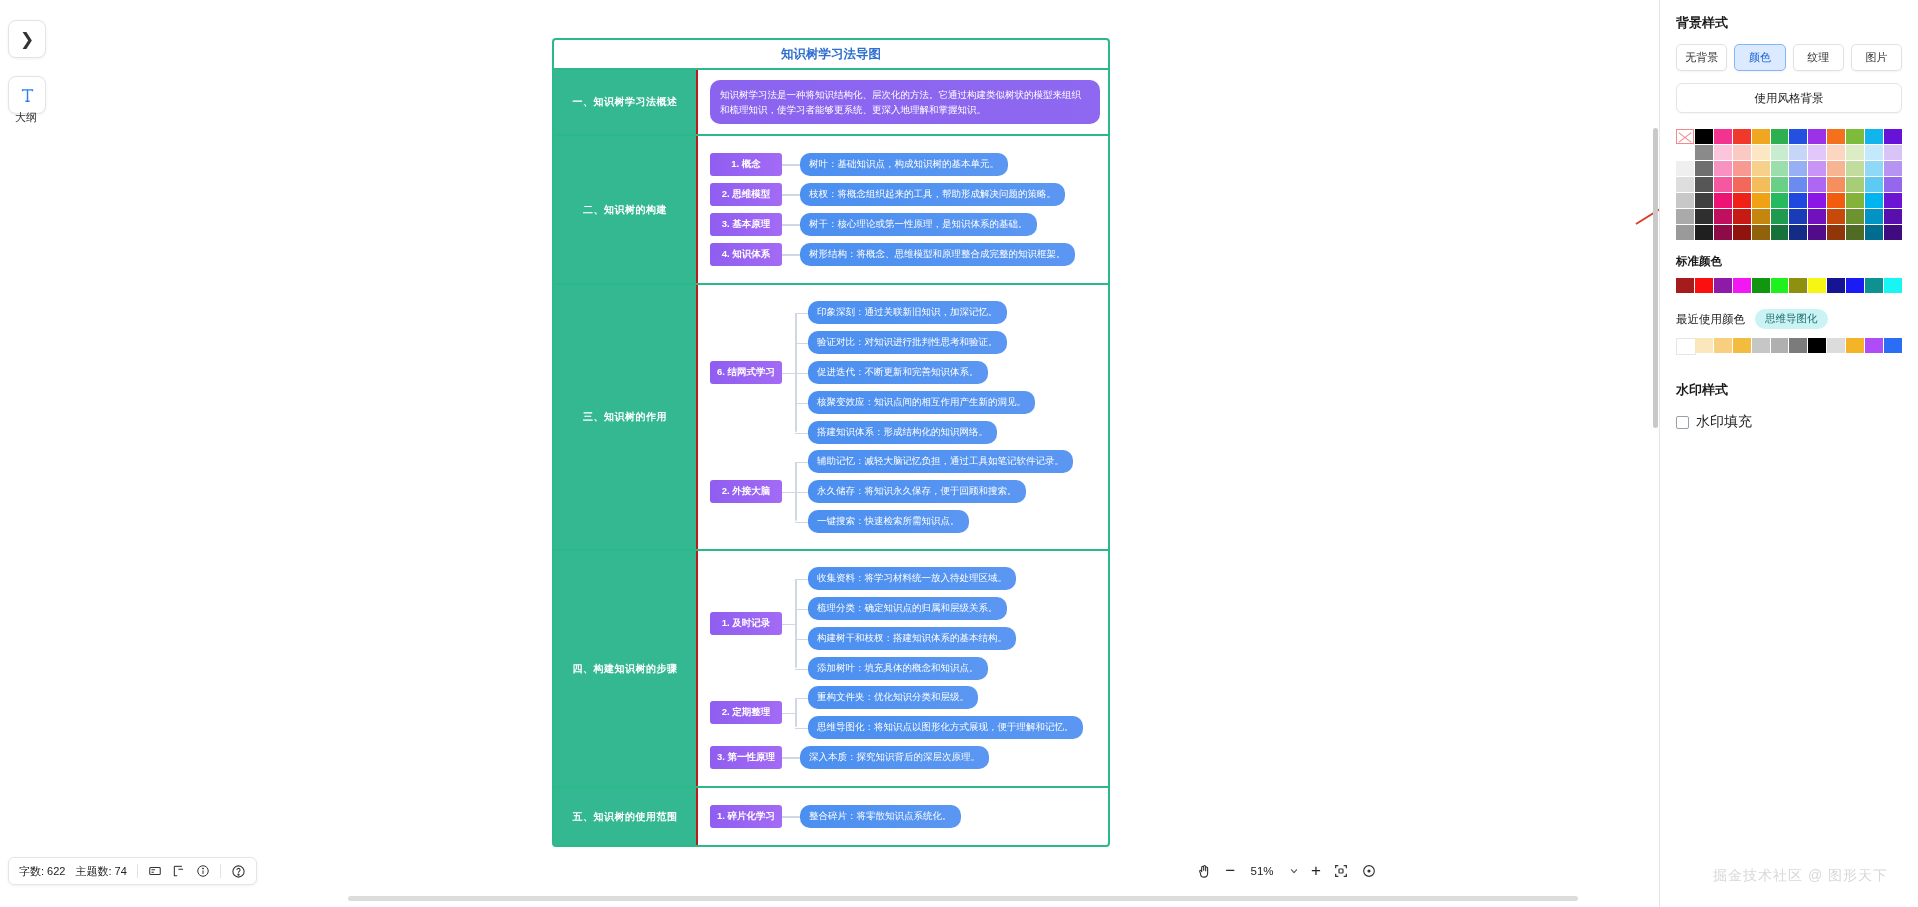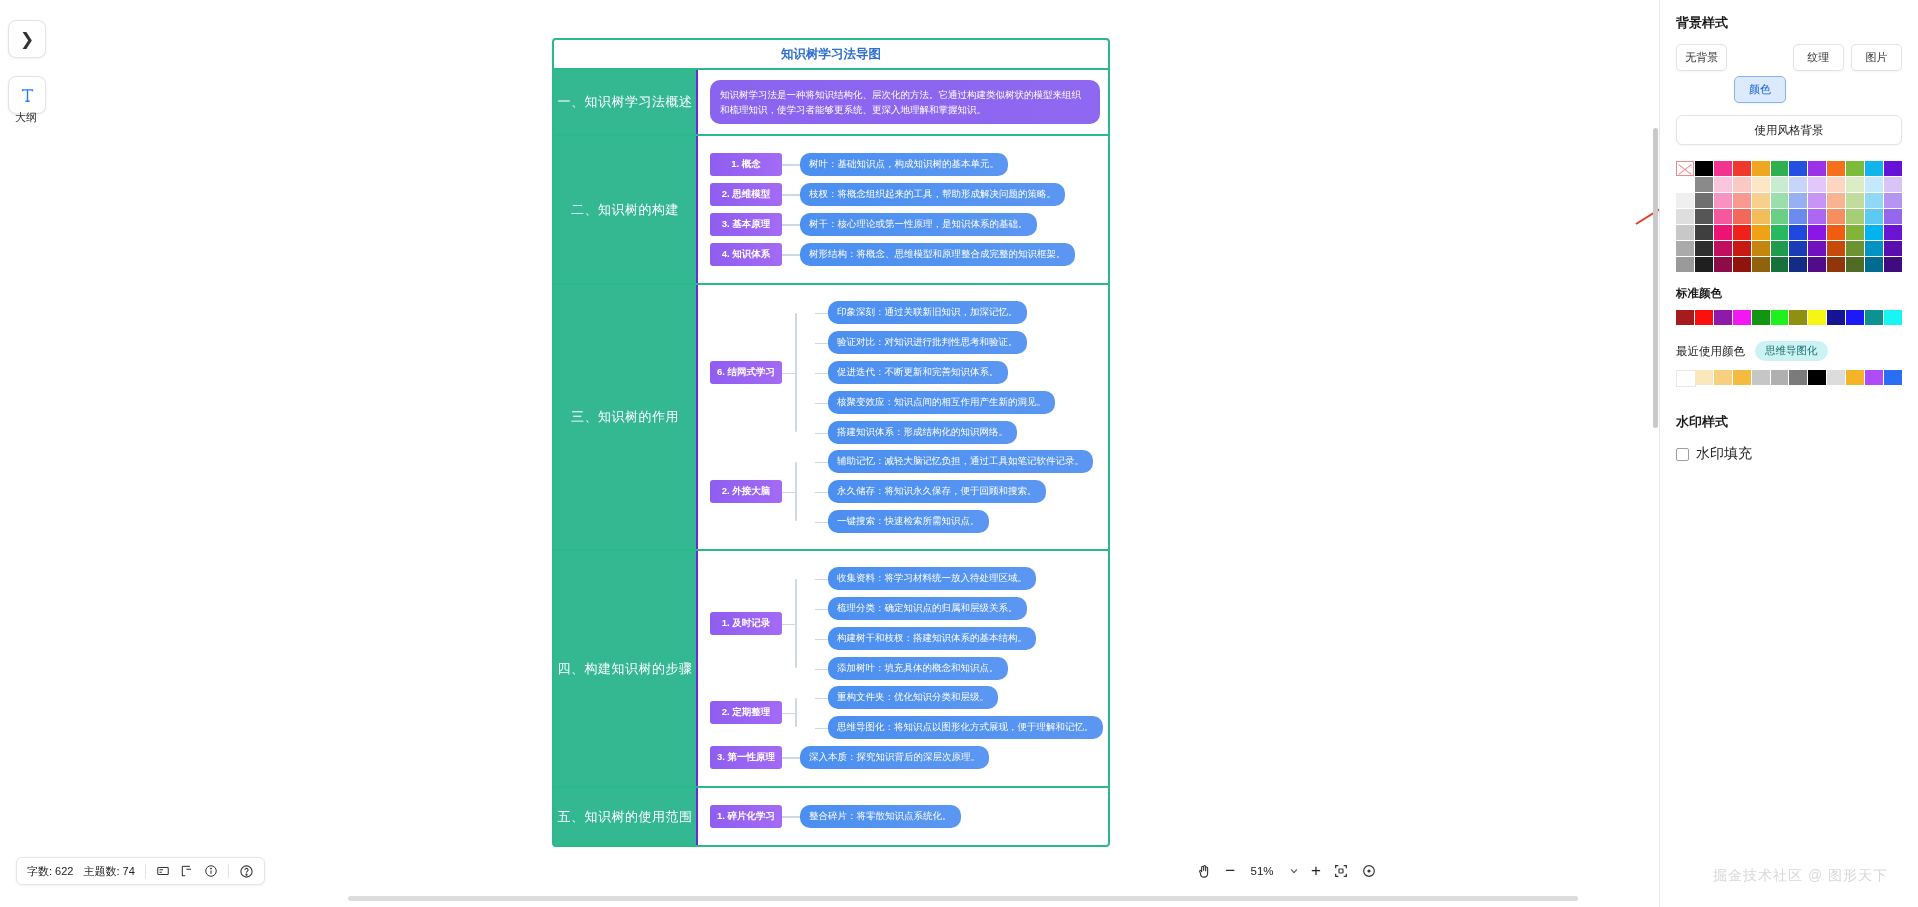--- a/index.html
+++ b/index.html
@@ -41,22 +41,22 @@
   #map-title{
     height:28px;line-height:28px;text-align:center;
     color:#2f6fd0;font-size:12.5px;font-weight:bold;
     border-bottom:2px solid #2cb98a;
   }
   .sec-row{display:flex;border-bottom:2px solid #2cb98a;}
   .sec-row:last-child{border-bottom:none;}
   .sec-label{
     flex:0 0 142px;background:#34b892;color:#ffffff;
     display:flex;align-items:center;justify-content:center;
-    font-size:13px;font-weight:normal;text-align:center;
-    border-right:2px solid #6d28d9;letter-spacing:.5px;
+    font-size:10px;font-weight:bold;text-align:center;
+    border-right:2px solid #b91c1c;letter-spacing:.5px;
   }
   .sec-body{flex:1;padding:10px 8px 10px 12px;position:relative;min-height:30px;}
 
   .lvl2row{display:flex;align-items:center;margin:7px 0;}
   .cat-chip{
     flex:0 0 72px;background:linear-gradient(90deg,#8f5df0,#a36bf5);
     color:#fff;font-size:9.5px;font-weight:bold;text-align:center;
     padding:5px 4px;border-radius:3px;box-sizing:border-box;white-space:nowrap;
   }
   .connector{width:18px;height:1.5px;background:#cfd6e4;flex:0 0 18px;}
@@ -77,21 +77,21 @@
     flex:0 0 26px;align-self:stretch;position:relative;
   }
   .group .brace:before{
     content:"";position:absolute;left:13px;top:12px;bottom:12px;width:1.5px;background:#cfd6e4;
     border-radius:2px;
   }
   .group .brace:after{
     content:"";position:absolute;left:0px;top:50%;width:13px;height:1.5px;background:#cfd6e4;
   }
   .group .leaf-col{flex:1;display:flex;flex-direction:column;gap:7px;}
-  .group .leaf-col .leaf{align-self:flex-start;position:relative;margin-left:20px;}
+  .group .leaf-col .leaf{align-self:flex-start;position:relative;}
   .group .leaf-col .leaf:before{
     content:"";position:absolute;left:-13px;top:50%;width:13px;height:1.5px;background:#cfd6e4;
   }
 
   
   #tool-rail{
     position:absolute;left:1612px;top:23px;width:42px;height:365px;
     background:#fff;border:1px solid #eaeaea;border-radius:10px;
     box-shadow:0 1px 6px rgba(0,0,0,.07);
   }
@@ -110,21 +110,21 @@
     background:#fff;border-left:1px solid #e6e6e6;box-sizing:border-box;
     padding:0 16px;
   }
   .panel-h{font-size:13px;font-weight:bold;color:#1b1b1b;margin:14px 0 12px;}
   .seg-row{display:flex;gap:7px;margin-bottom:12px;}
   .seg{
     flex:1;height:25px;border:1px solid #e2e2e2;border-radius:5px;background:#fff;
     font-size:11px;color:#333;display:flex;align-items:center;justify-content:center;cursor:pointer;
     box-shadow:0 1px 2px rgba(0,0,0,.05);
   }
-  .seg.active{background:#dbeafe;border-color:#86b5f7;color:#1c64d8;margin-top:32px;}
+  .seg.active{background:#dbeafe;border-color:#86b5f7;color:#1c64d8;}
   #use-style-bg{
     height:28px;border:1px solid #e4e4e4;border-radius:6px;background:#fff;
     display:flex;align-items:center;justify-content:center;font-size:11.5px;color:#222;
     margin-bottom:16px;cursor:pointer;box-shadow:0 1px 2px rgba(0,0,0,.04);
   }
   .swatch-grid{display:grid;grid-template-columns:repeat(12,1fr);gap:1px;margin-bottom:14px;}
   .sw{width:100%;aspect-ratio:1/1;height:15px;cursor:pointer;}
   .sw.none{
     background:#fff;border:1.2px solid #f08a8a;position:relative;box-sizing:border-box;
   }
@@ -148,21 +148,21 @@
   
   #panel-scroll{
     position:absolute;left:1653px;top:128px;width:5px;height:300px;background:#c9c9c9;border-radius:3px;
   }
 
   
   #red-arrow{position:absolute;left:1580px;top:150px;width:120px;height:80px;pointer-events:none;}
 
   
   #status-bar{
-    position:absolute;left:16px;bottom:22px;height:26px;
+    position:absolute;left:8px;bottom:22px;height:26px;
     border:1px solid #e5e5e5;border-radius:6px;background:#fff;
     display:flex;align-items:center;padding:0 10px;gap:10px;
     box-shadow:0 1px 3px rgba(0,0,0,.06);font-size:11px;color:#222;
   }
   #status-bar .sep{width:1px;height:14px;background:#e2e2e2;}
   #status-bar .sb-ico{cursor:pointer;display:flex;align-items:center;}
   #zoom-bar{
     position:absolute;right:541px;bottom:22px;height:28px;display:flex;align-items:center;gap:12px;
     font-size:12px;color:#222;
   }

